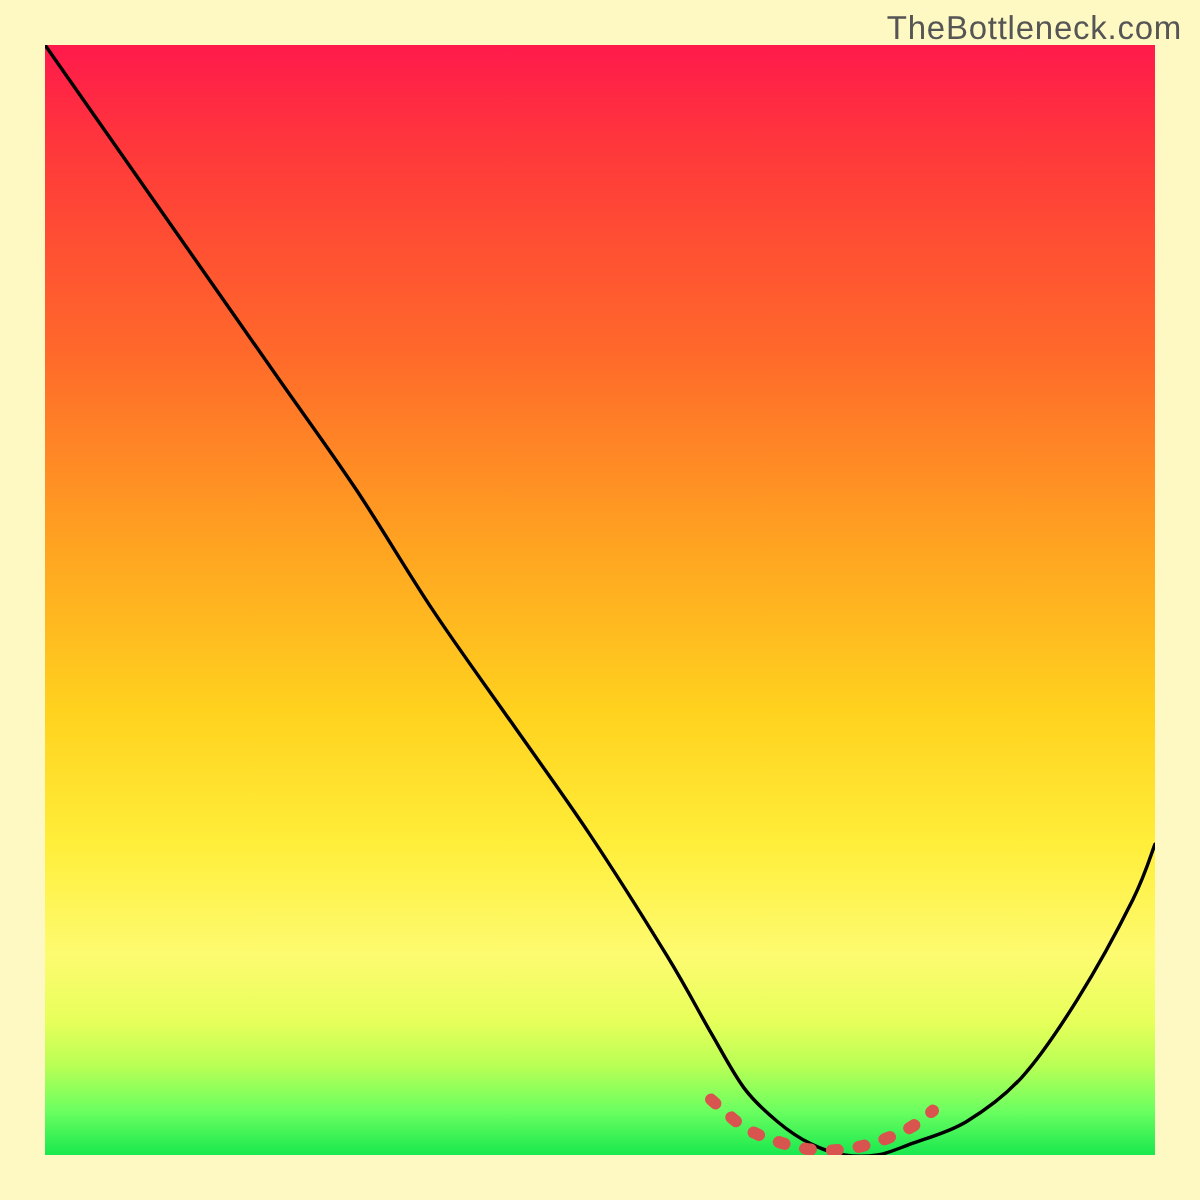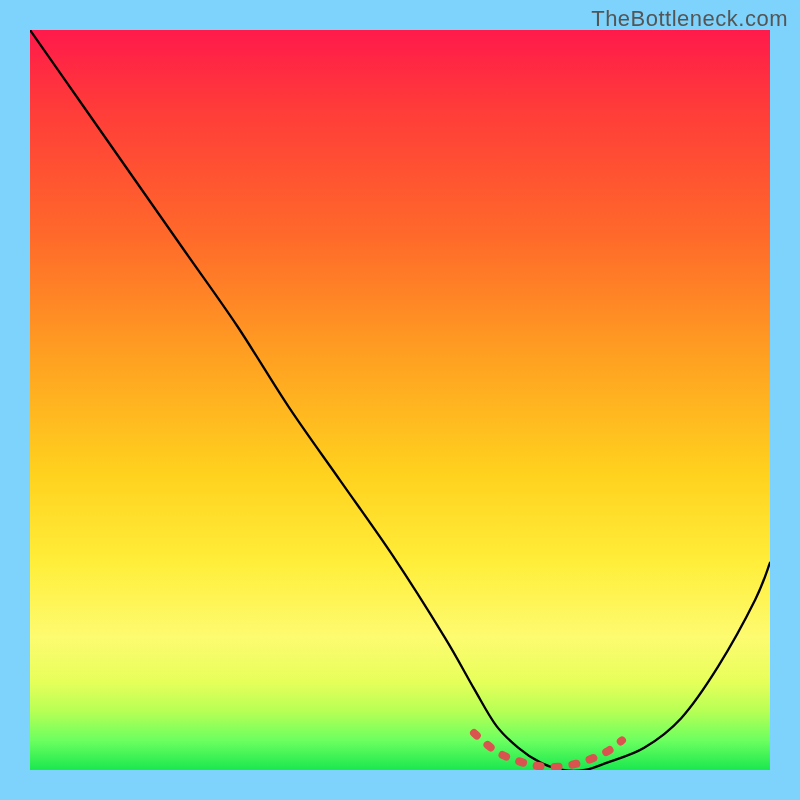--- a/index.html
+++ b/index.html
@@ -8,21 +8,21 @@
     width: 800px;
     height: 800px;
     background: #000;
     font-family: Arial, Helvetica, sans-serif;
     overflow: hidden;
   }
   .stage {
     position: relative;
     width: 800px;
     height: 800px;
-    background: #7dd3fc;
+    background: #fef9c3;
   }
   .watermark {
     position: absolute;
     top: 6px;
     right: 12px;
     color: #555;
     font-size: 22px;
     font-weight: 500;
     letter-spacing: 0.5px;
     z-index: 50;

